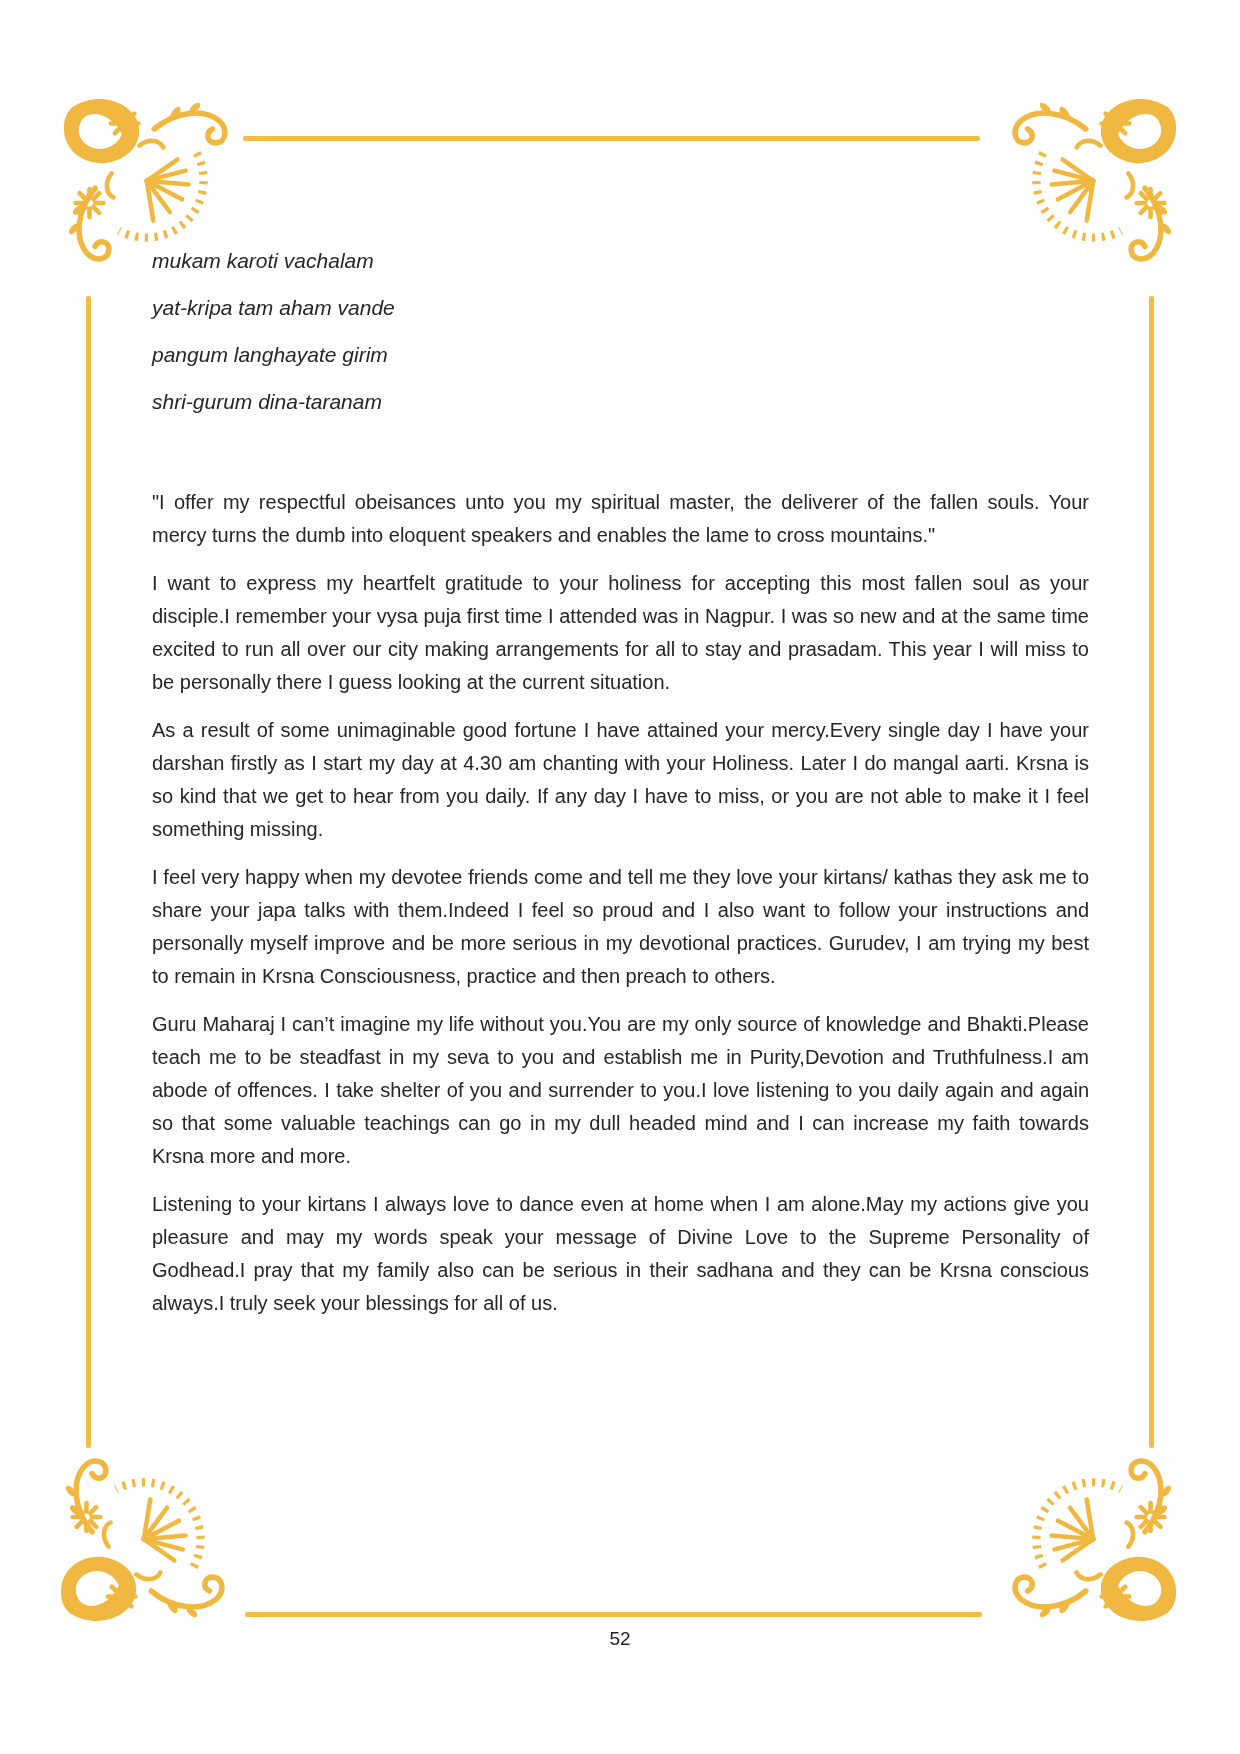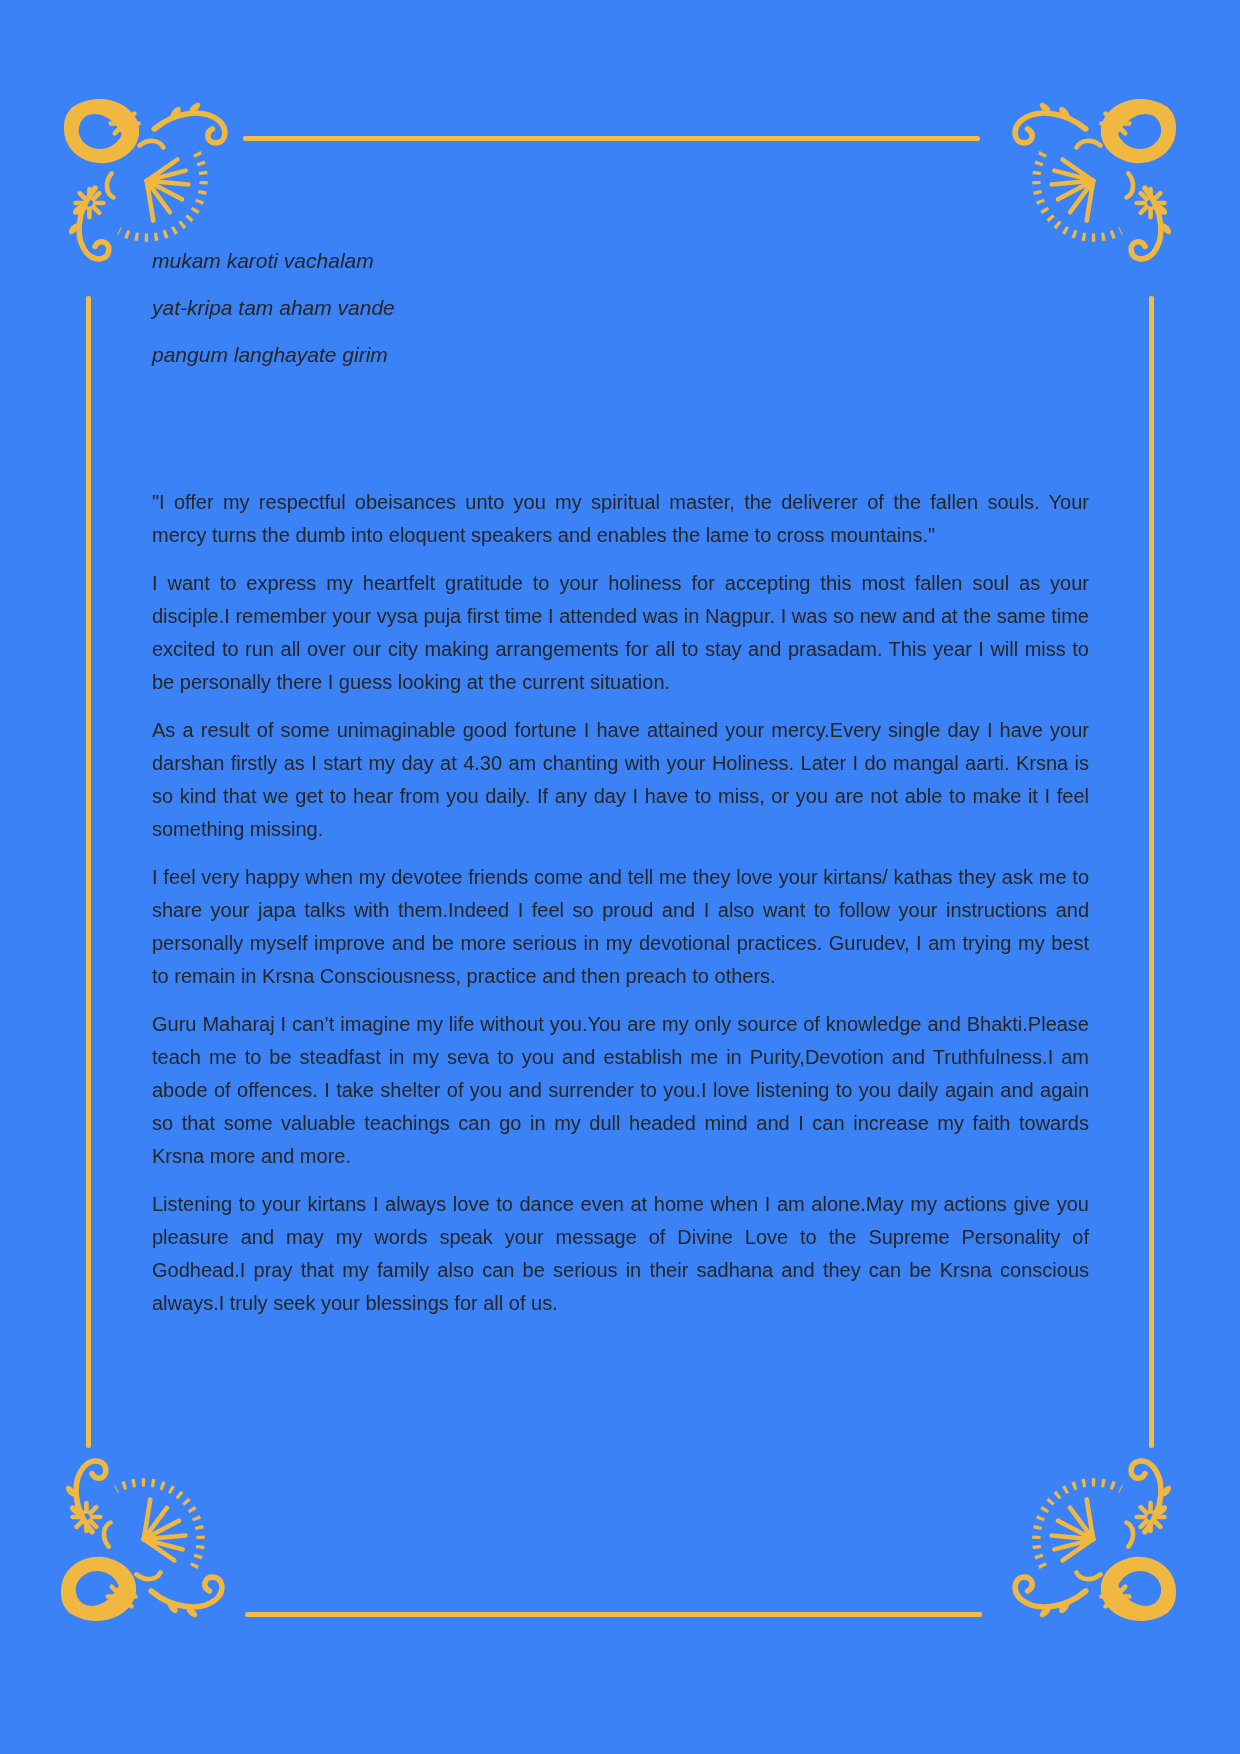--- a/index.html
+++ b/index.html
@@ -5,21 +5,21 @@
   * { margin: 0; padding: 0; box-sizing: border-box; }
   html, body {
     width: 1240px; height: 1754px;
     font-family: "Liberation Sans", sans-serif;
     background: #FCF4D2;
     position: relative;
     overflow: hidden;
   }
   .page {
     position: absolute; inset: 0;
-    background: #3b82f6;
+    background: #ffffff;
   }
   
   .frame-line { position: absolute; background: #F2BC45; border-radius: 2px; }
   .frame-top    { left: 243px; top: 136px;  width: 737px;  height: 5px; }
   .frame-bottom { left: 245px; top: 1612px; width: 737px;  height: 5px; }
   .frame-left   { left: 86px;  top: 296px;  width: 5px;    height: 1152px; }
   .frame-right  { left: 1149px;top: 296px;  width: 5px;    height: 1152px; }
   
   .corner { position: absolute; width: 185px; height: 185px; }
   .corner svg { width: 100%; height: 100%; display: block; }
@@ -184,25 +184,27 @@
         <ellipse cx="17" cy="148" rx="3.5" ry="7" transform="rotate(40 17 148)" stroke="none"></ellipse>
         <path fill="none" stroke-width="5" stroke-linecap="round" d="M88,58 C98,50 110,52 114,60 M58,88 C50,98 52,110 60,114"></path>
       </g>
     </svg>
   </div>
 
   <div class="verse">
     <p>mukam karoti vachalam</p>
     <p>yat-kripa tam aham vande</p>
     <p>pangum langhayate girim</p>
+    <p>shri-gurum dina-taranam</p>
   </div>
 
   <div class="body-text">
     <p>"I offer my respectful obeisances unto you my spiritual master, the deliverer of the fallen souls. Your mercy turns the dumb into eloquent speakers and enables the lame to cross mountains."</p>
     <p>I want to express my heartfelt gratitude to your holiness for accepting this most fallen soul as your disciple.I remember your vysa puja first time I attended was in Nagpur. I was so new and at the same time excited to run all over our city making arrangements for all to stay and prasadam. This year I will miss to be personally there I guess looking at the current situation.</p>
     <p>As a result of some unimaginable good fortune I have attained your mercy.Every single day I have your darshan firstly as I start my day at 4.30 am chanting with your Holiness. Later I do mangal aarti. Krsna is so kind that we get to hear from you daily. If any day I have to miss, or you are not able to make it I feel something missing.</p>
     <p>I feel very happy when my devotee friends come and tell me they love your kirtans/ kathas they ask me to share your japa talks with them.Indeed I feel so proud and I also want to follow your instructions and personally myself improve and be more serious in my devotional practices. Gurudev, I am trying my best to remain in Krsna Consciousness, practice and then preach to others.</p>
     <p>Guru Maharaj I can’t imagine my life without you.You are my only source of knowledge and Bhakti.Please teach me to be steadfast in my seva to you and establish me in Purity,Devotion and Truthfulness.I am abode of offences. I take shelter of you and surrender to you.I love listening to you daily again and again so that some valuable teachings can go in my dull headed mind and I can increase my faith towards Krsna more and more.</p>
     <p>Listening to your kirtans I always love to dance even at home when I am alone.May my actions give you pleasure and may my words speak your message of Divine Love to the Supreme Personality of Godhead.I pray that my family also can be serious in their sadhana and they can be Krsna conscious always.I truly seek your blessings for all of us.</p>
   </div>
 
+  <div class="page-number">52</div>
 
 </div>
 
 </body></html>

